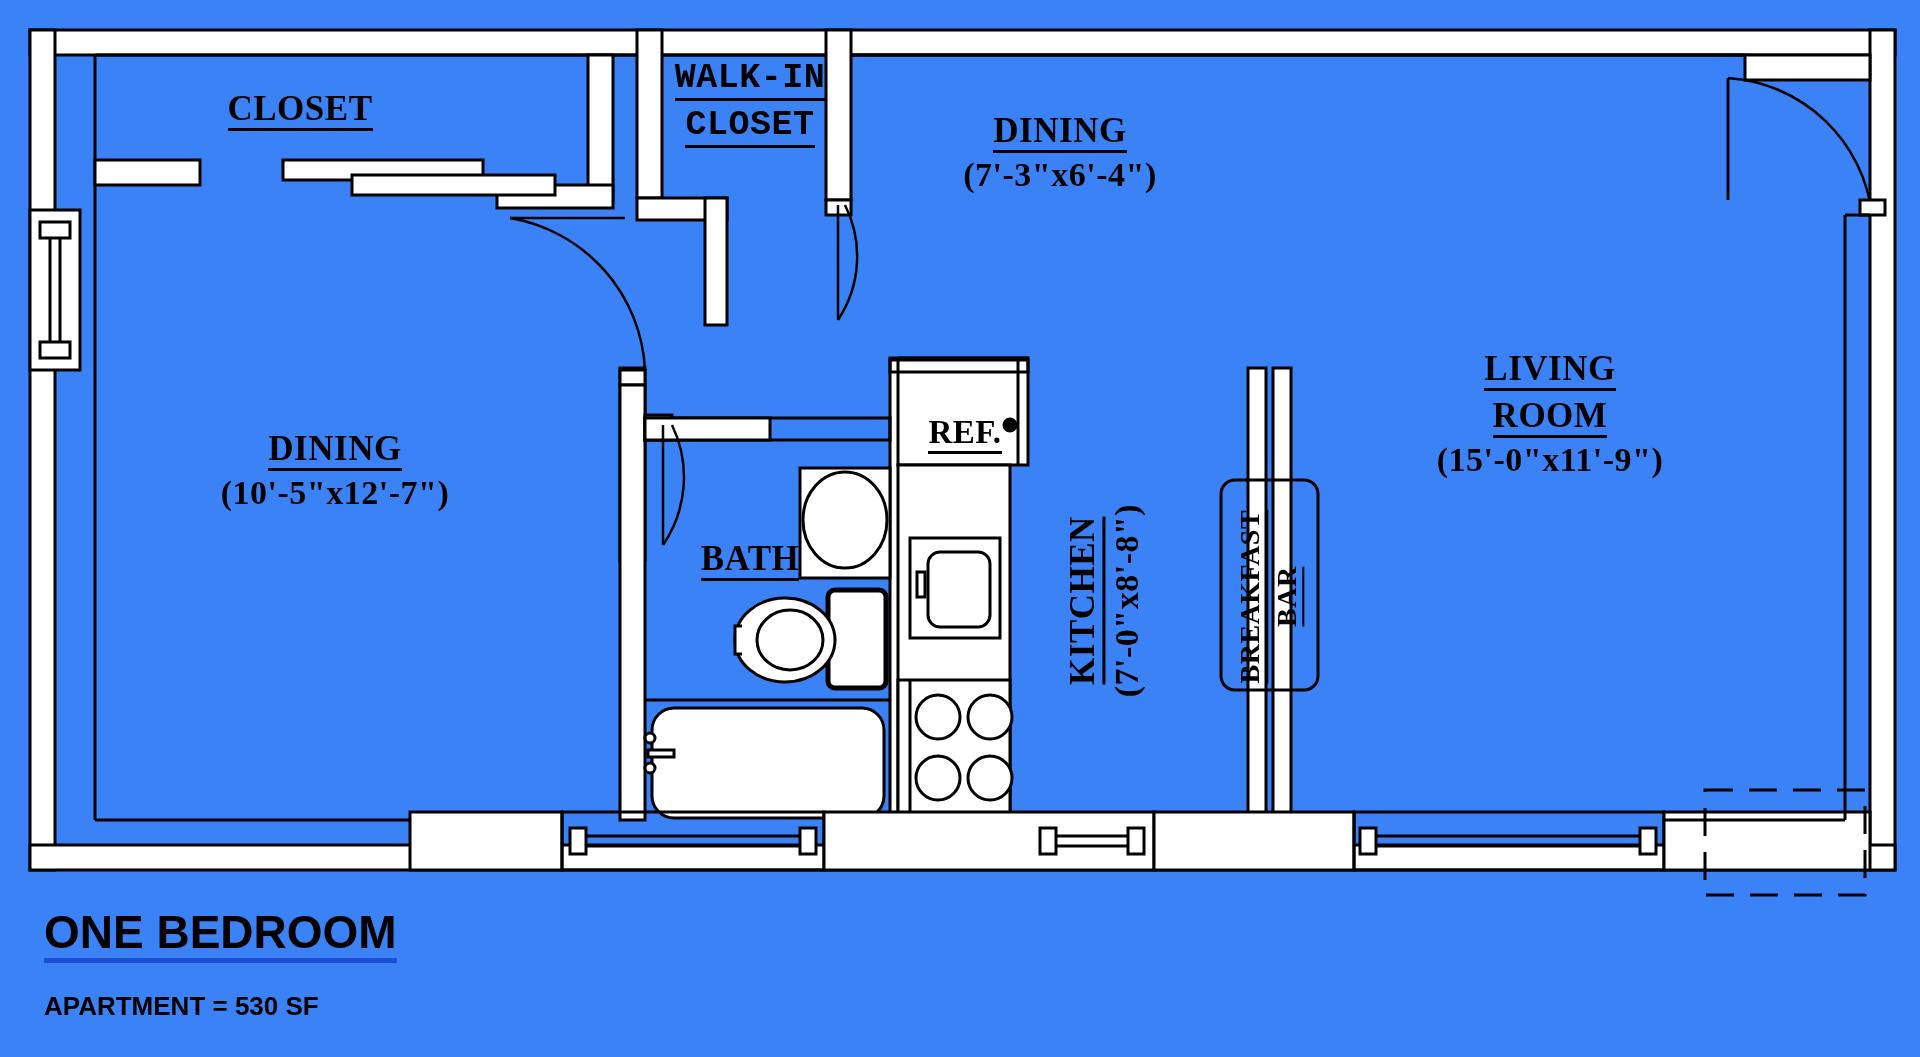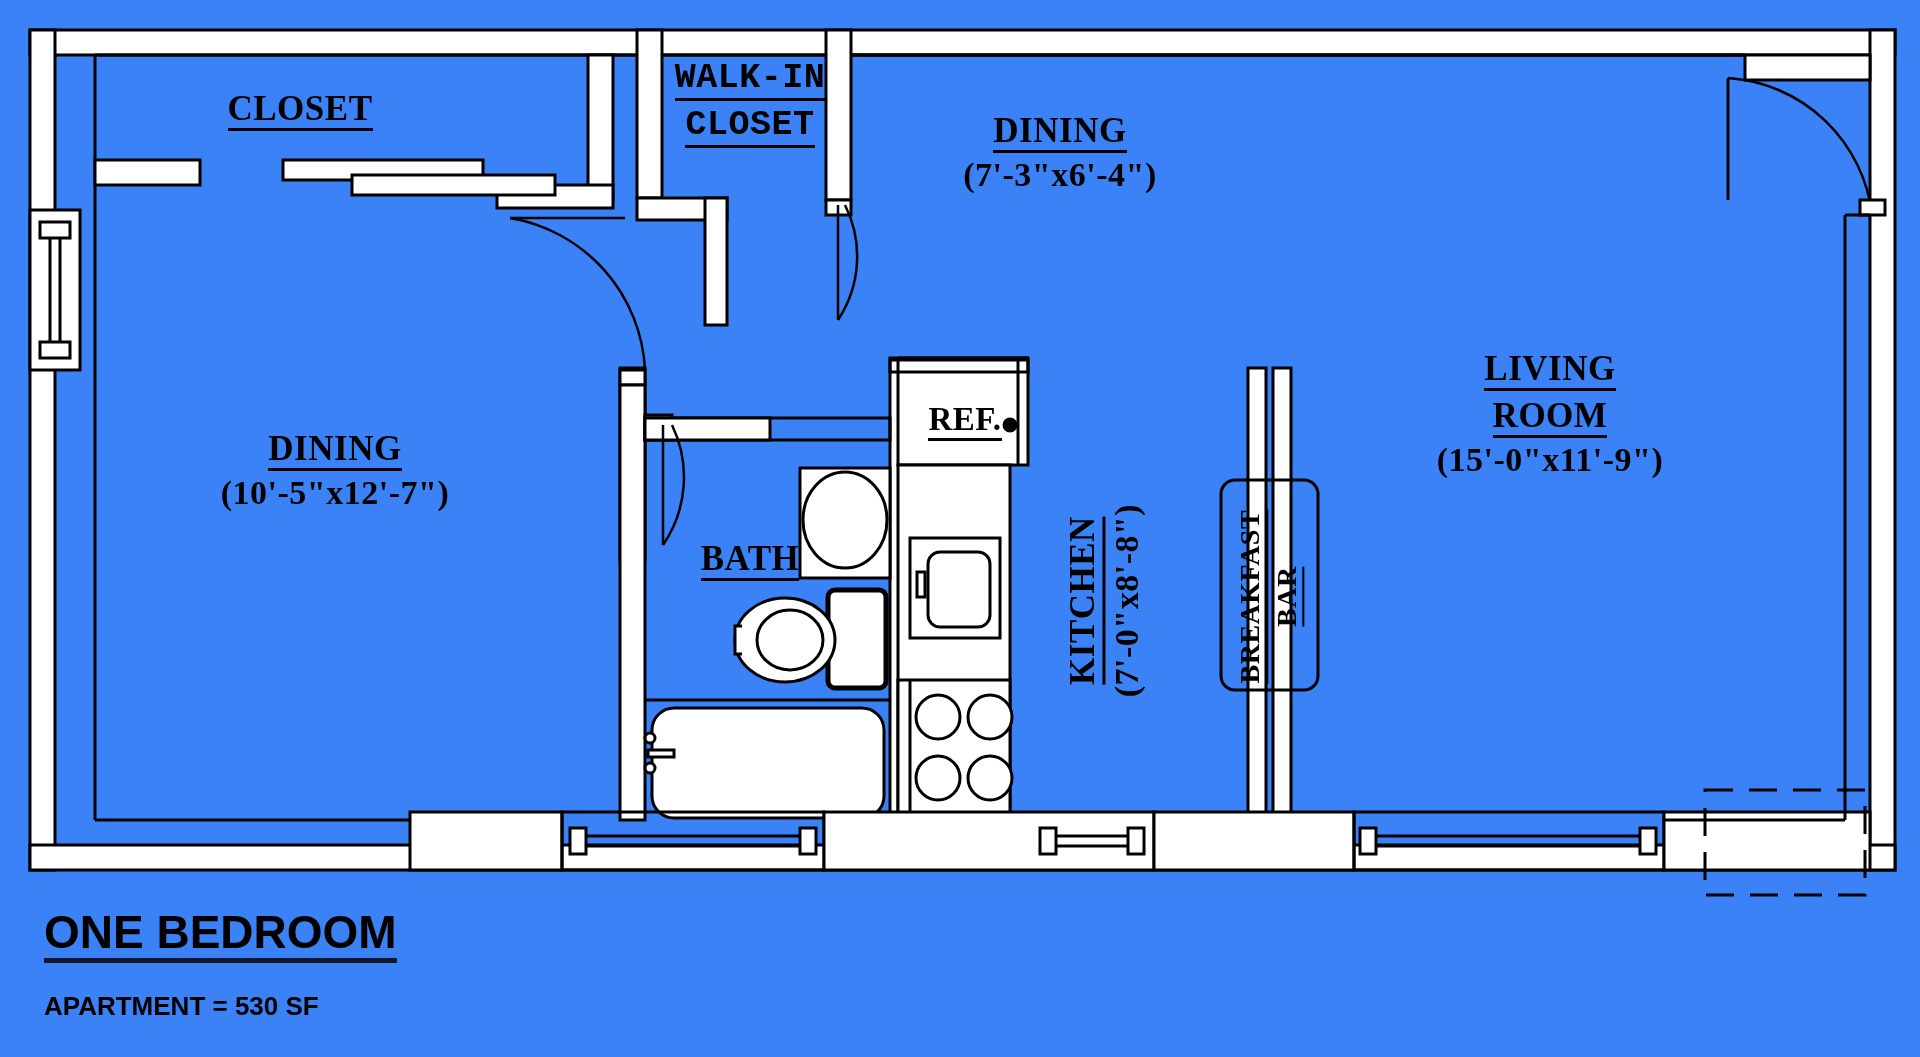--- a/index.html
+++ b/index.html
@@ -54,21 +54,21 @@
     position: absolute;
     left: 44px;
     top: 908px;
     color: #000;
   }
   #plan-title {
     font-family: "Liberation Sans", sans-serif;
     font-weight: bold;
     font-size: 46px;
     letter-spacing: 0px;
-    border-bottom: 5px solid #0f172a;
+    border-bottom: 5px solid #1d4ed8;
     display: inline-block;
     padding-bottom: 2px;
     line-height: 1.05;
   }
   #plan-area {
     font-family: "Liberation Sans", sans-serif;
     font-weight: bold;
     font-size: 26px;
     margin-top: 28px;
     letter-spacing: 0px;
@@ -299,21 +299,21 @@
 
   <div class="lbl" style="left:110px; top:430px; width:450px;">
     <span class="nm room-name">DINING</span>
     <span class="dim room-dim">(10'-5"x12'-7")</span>
   </div>
 
   <div class="lbl room-name" style="left:650px; top:540px; width:200px;text-decoration:underline;">
     <span class="nm">BATH</span>
   </div>
 
-  <div class="lbl small-name" style="left:900px; top:402px; width:130px;">
+  <div class="lbl small-name" style="left:900px; top:415px; width:130px;">
     <span class="nm">REF.</span>
   </div>
 
   <div class="lbl rot90" style="left:905px; top:560px; width:400px;">
     <span class="nm room-name">KITCHEN</span>
     <span class="dim room-dim">(7'-0"x8'-8")</span>
   </div>
 
   <div class="lbl rot90" style="left:1105px; top:562px; width:330px; font-size:28px;">
     <span class="nm" style="border-bottom-width:2px;">BREAKFAST</span><br>

